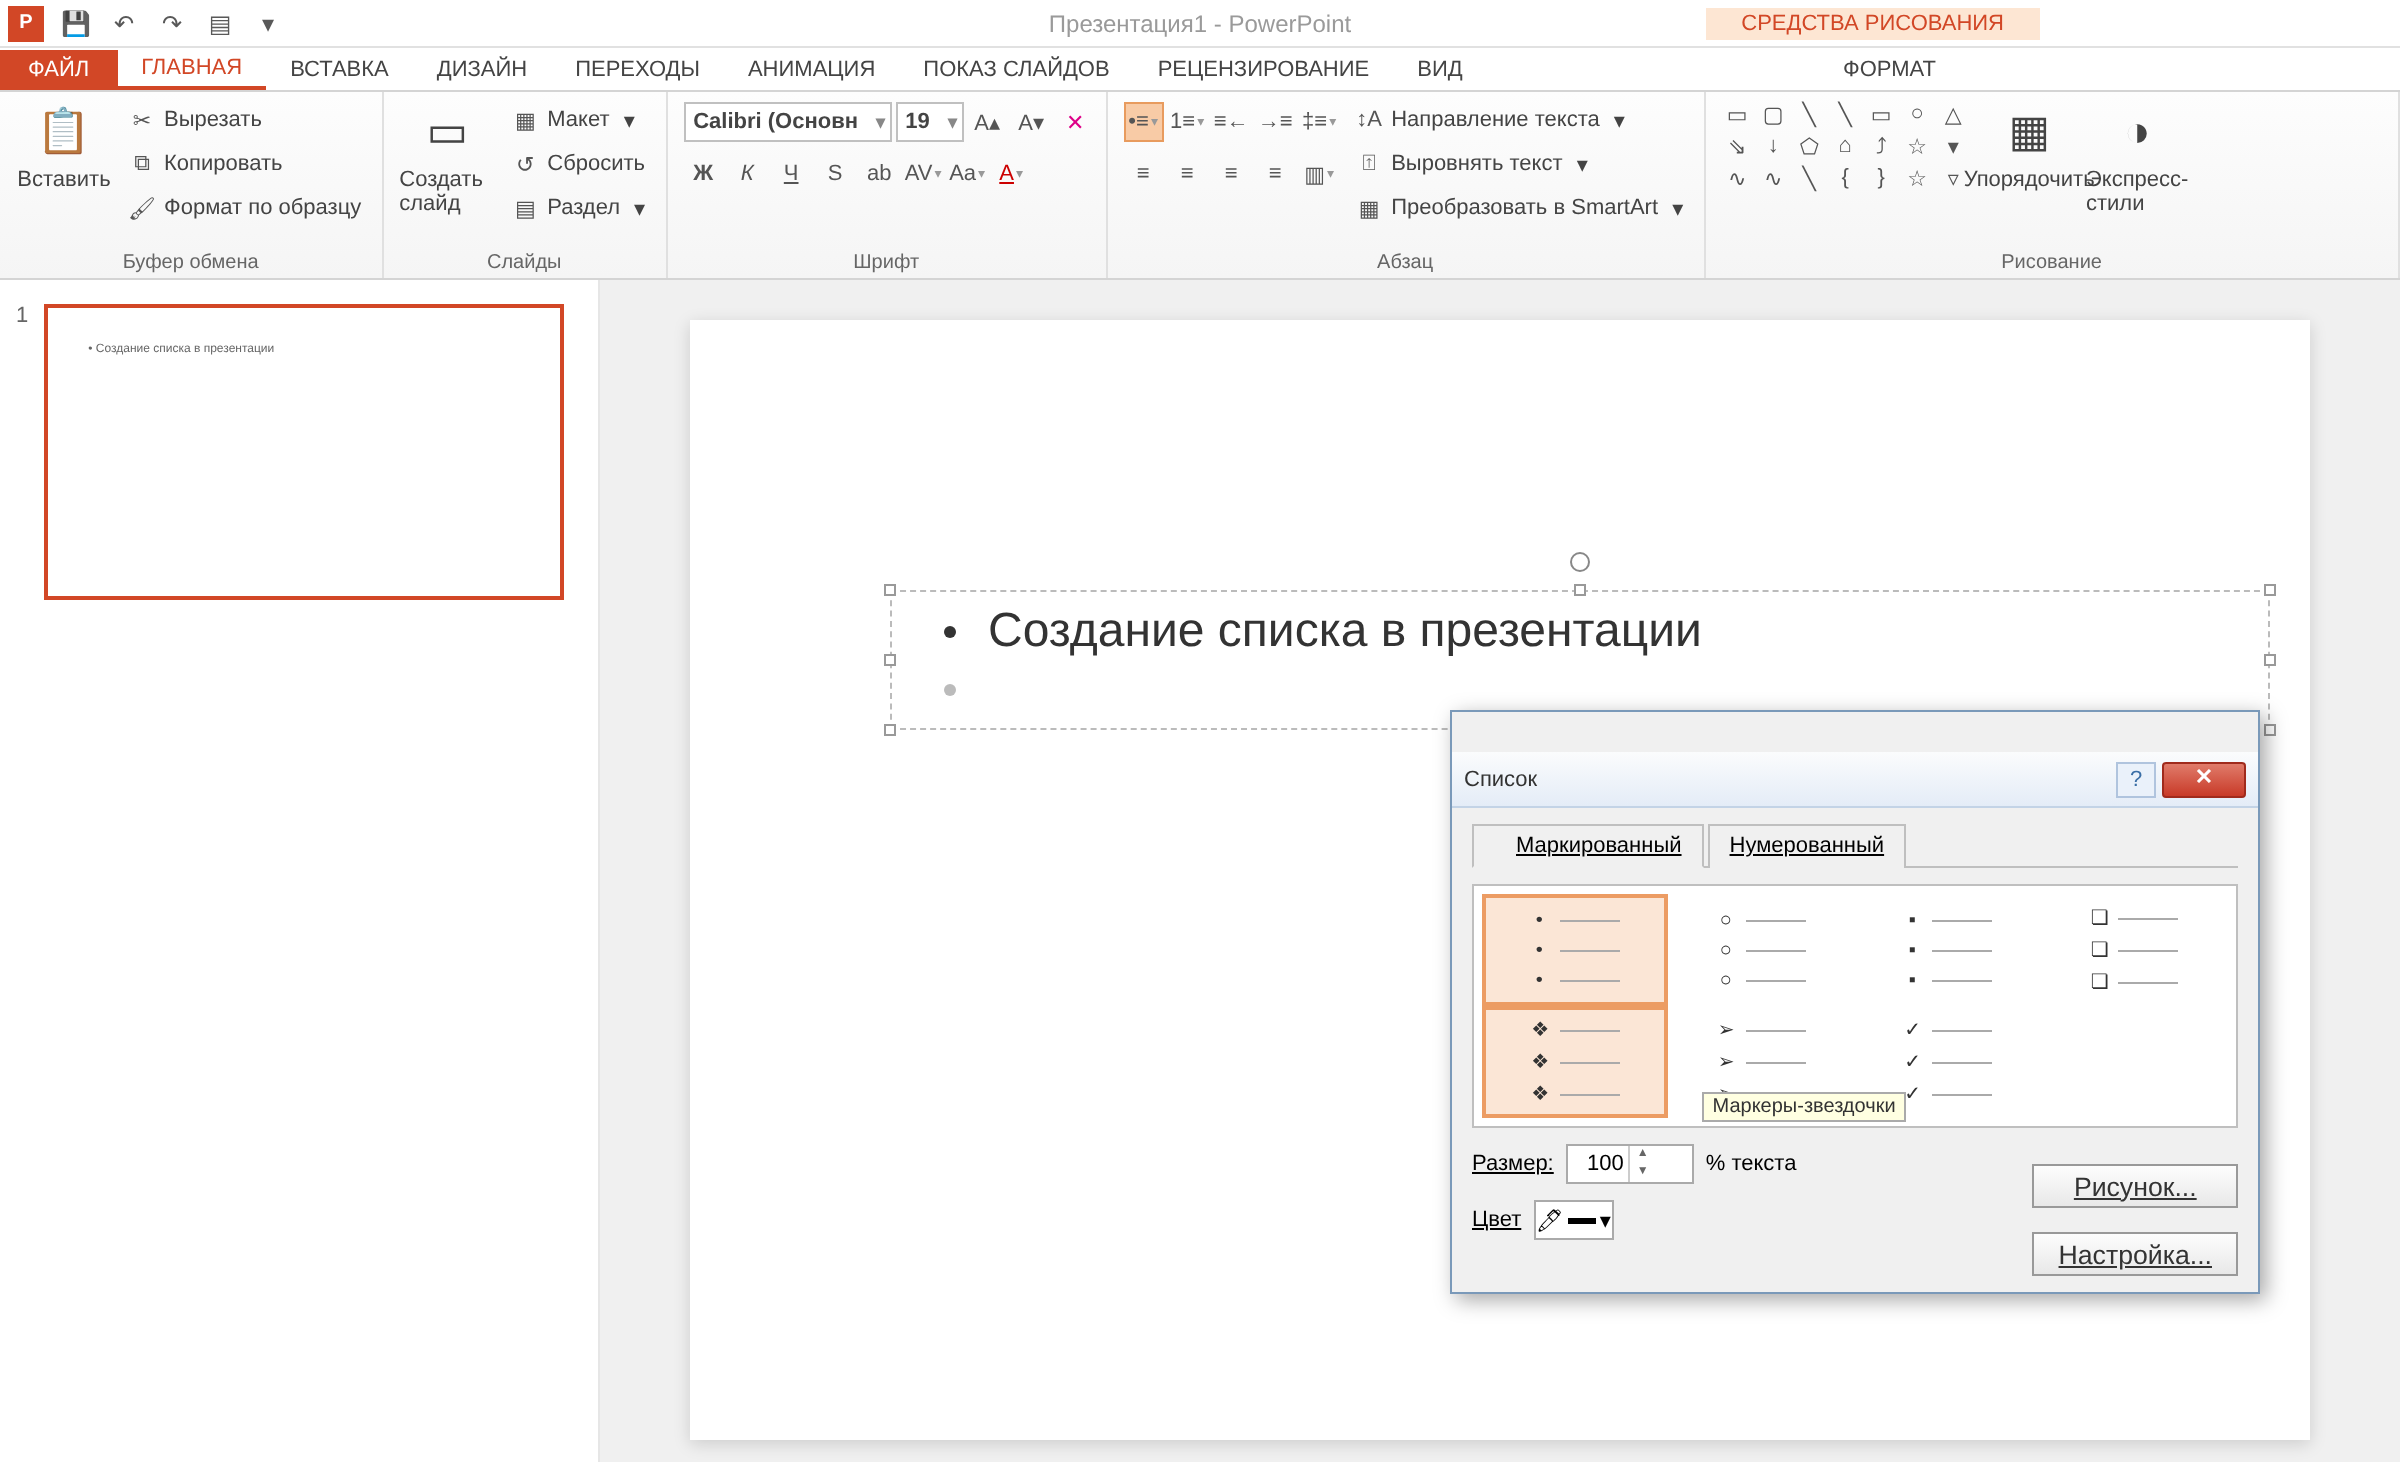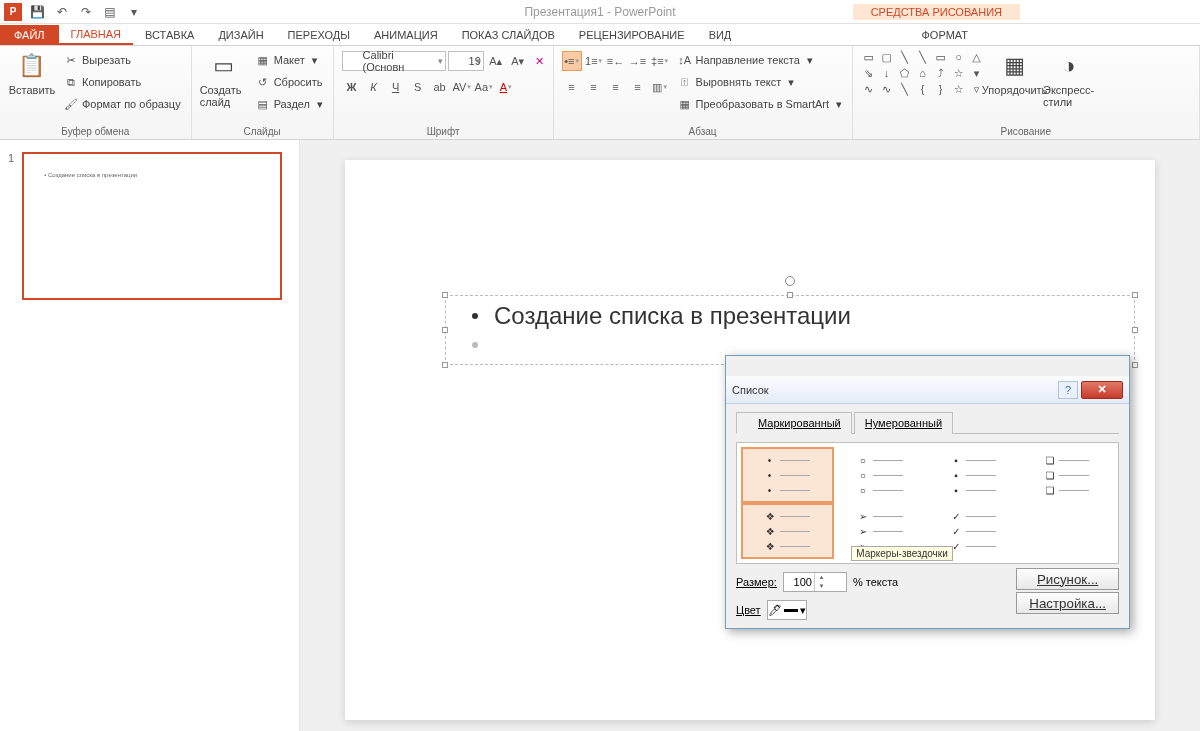--- a/index.html
+++ b/index.html
@@ -25,21 +25,21 @@
 .group { border-right: 1px solid #e0e0e0; padding: 4px 8px 2px; display: flex; flex-direction: column; }
 .group-content { flex: 1; display: flex; gap: 6px; align-items: flex-start; }
 .group-label { text-align: center; font-size: 10px; color: #666; padding-top: 2px; position: relative; }
 
 .big-btn { display: flex; flex-direction: column; align-items: center; width: 48px; font-size: 11px; color: #444; }
 .big-btn .ico { width: 32px; height: 32px; margin-bottom: 2px; display: flex; align-items: center; justify-content: center; font-size: 22px; }
 .small-row { display: flex; flex-direction: column; gap: 2px; font-size: 11px; color: #444; }
 .small-row div { display: flex; align-items: center; gap: 4px; height: 20px; padding: 0 2px; }
 .mini-ico { width: 14px; height: 14px; display: inline-flex; align-items: center; justify-content: center; font-size: 11px; color: #555; }
 
-.font-combo { border: 1px solid #c0c0c0; background: #fff; height: 20px; font-size: 11px; padding: 0 14px 0 20px; position: relative; color: #444; display: inline-flex; align-items: center; }
+.font-combo { border: 1px solid #c0c0c0; background: #fff; height: 20px; font-size: 11px; padding: 0 14px 0 4px; position: relative; color: #444; display: inline-flex; align-items: center; font-weight: bold; }
 .font-combo::after { content: "▾"; position: absolute; right: 2px; font-size: 9px; color: #888; }
 .btnrow { display: flex; gap: 2px; align-items: center; height: 22px; }
 .rbtn { width: 20px; height: 20px; display: flex; align-items: center; justify-content: center; font-size: 11px; color: #555; }
 .rbtn.drop::after { content: "▾"; font-size: 7px; margin-left: 1px; color: #999; }
 .rbtn.sel { background: #f8cba6; border: 1px solid #e89b5e; }
 
 .shape-grid { display: grid; grid-template-columns: repeat(7, 16px); gap: 2px; }
 .shape-grid span { width: 16px; height: 14px; display: flex; align-items: center; justify-content: center; font-size: 11px; color: #555; }
 
 
@@ -424,20 +424,20 @@
           </div>
           <span>% текста</span>
         </div>
         <div class="dlg-row">
           <label><u>Цвет</u></label>
           <div class="color-btn">
             <span>🖊</span><span class="color-sw"></span>▾
           </div>
         </div>
       </div>
-      <div style="display:flex;flex-direction:column;gap:2px;margin-top:4px">
+      <div style="display:flex;flex-direction:column;gap:12px;margin-top:18px">
         <button class="dlg-btn"><u>Рисунок...</u></button>
         <button class="dlg-btn"><u>Настройка...</u></button>
       </div>
     </div>
 
   </div>
 </div>
 
 </body></html>

